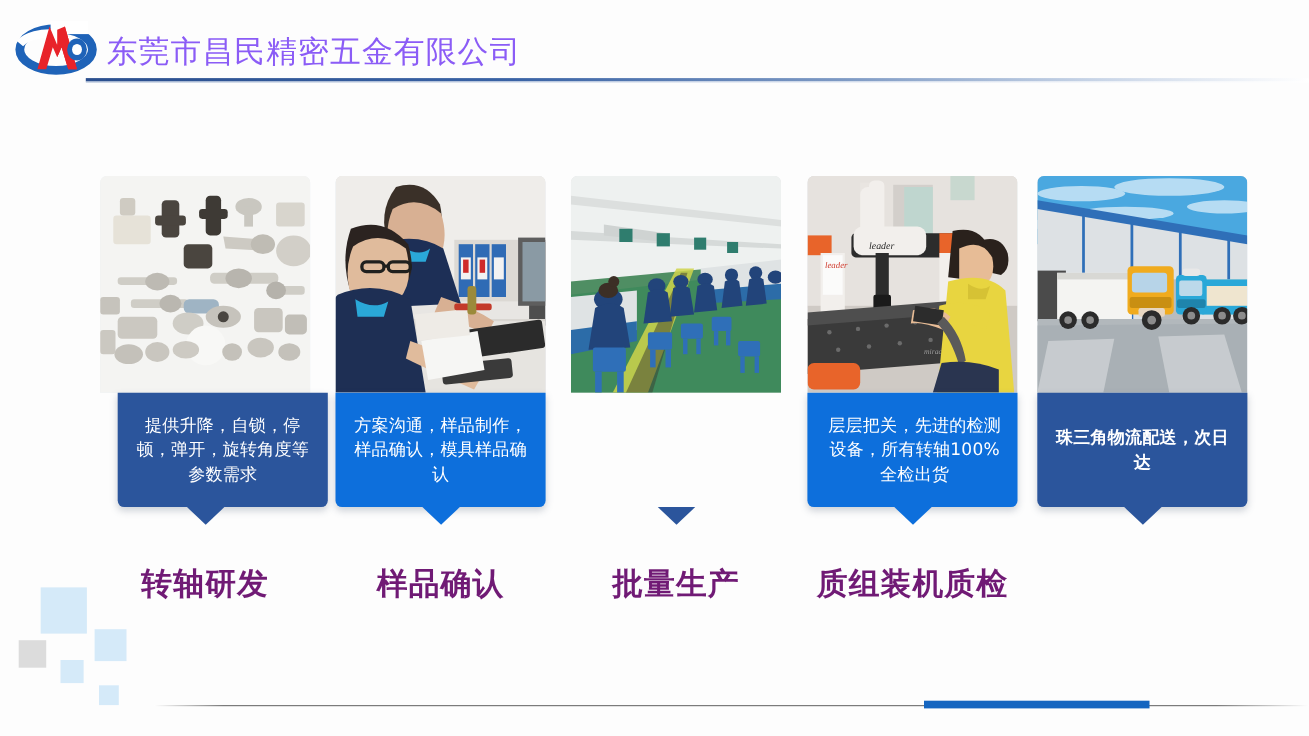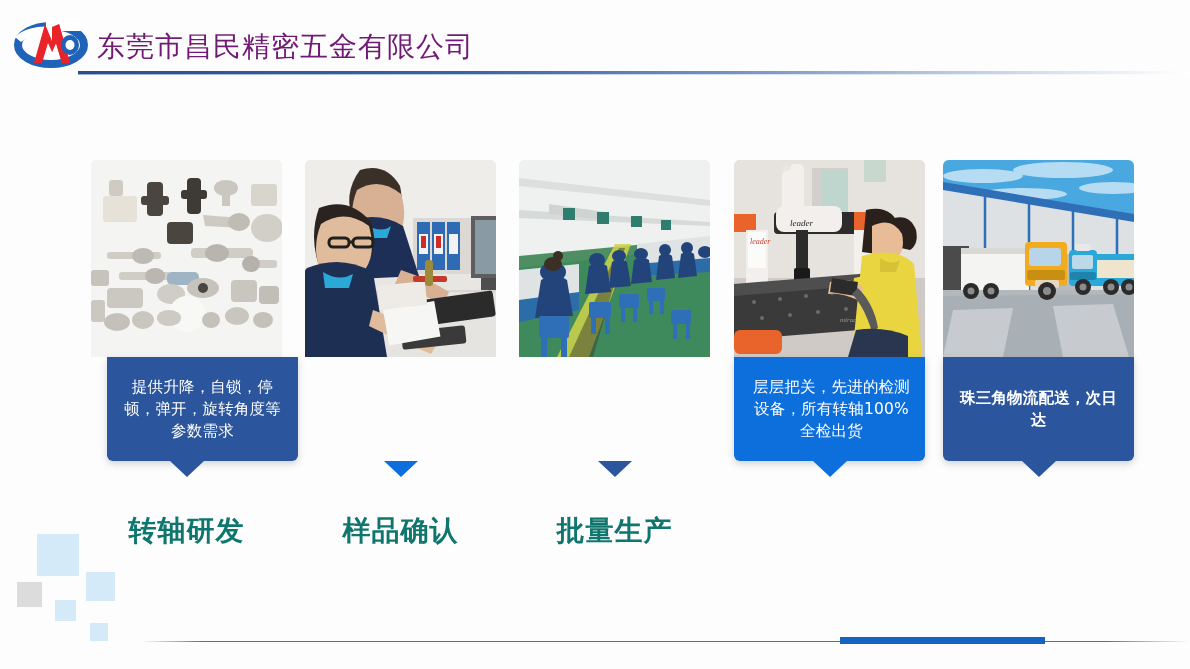--- a/index.html
+++ b/index.html
@@ -9,21 +9,21 @@
     font-family:"Liberation Sans","DejaVu Sans",sans-serif;
   }
   .page{position:absolute;inset:0;background:#fdfdfd;}
 
   
   .header{position:absolute;left:0;top:0;width:1190px;height:86px;}
   .logo{position:absolute;left:12px;top:17px;width:78px;height:52px;}
   .logo svg{display:block;}
   .company-name{
     position:absolute;left:97px;top:28px;
-    font-size:28px;letter-spacing:1px;color:#701a75;
+    font-size:28px;letter-spacing:1px;color:#8b5cf6;
     font-family:"DejaVu Sans","Liberation Sans",sans-serif;
     white-space:nowrap;
   }
   .header-rule{
     position:absolute;left:78px;top:71px;width:1112px;height:3px;
     background:linear-gradient(to right,#2b4f8e 0%,#3a63a5 35%,#7e9ac4 62%,#c6d3e6 82%,#ffffff 100%);
   }
   .header-rule2{
     position:absolute;left:78px;top:74px;width:1112px;height:1px;
     background:linear-gradient(to right,#9fb2d0 0%,#d6dfee 60%,#ffffff 100%);
@@ -58,21 +58,21 @@
     color:#ffffff;font-size:15.5px;line-height:22px;text-align:center;
     font-family:"DejaVu Sans","Liberation Sans",sans-serif;
     letter-spacing:.2px;
   }
   .pointer{
     position:absolute;left:50%;top:301px;transform:translateX(-50%);
     width:0;height:0;border-left:17px solid transparent;border-right:17px solid transparent;
   }
   .steplabel{
     position:absolute;top:352px;width:100%;text-align:center;
-    color:#0f766e;font-size:28px;font-weight:bold;letter-spacing:1px;
+    color:#701a75;font-size:28px;font-weight:bold;letter-spacing:1px;
     font-family:"DejaVu Sans","Liberation Sans",sans-serif;
     white-space:nowrap;
   }
 
   
   .footer-line{position:absolute;left:140px;top:641px;width:1050px;height:1px;
     background:linear-gradient(to right,#ffffff 0%,#6d6d6d 6%,#6d6d6d 92%,#ffffff 100%);}
   .footer-bar{position:absolute;left:840px;top:637px;width:205px;height:7px;background:#1565c0;}
 </style>
 </head>
@@ -190,20 +190,23 @@
           <path d="M 18 112 q 16 10 30 2 l -4 14 l -24 0 Z" fill="#2aa8d8"></path>
           <path d="M 68 150 q 40 14 66 30 l -8 14 q -38 -16 -62 -28 Z" fill="#e0bb9c"></path>
           <rect x="118" y="140" width="70" height="26" rx="3" fill="#2b2b2b" transform="rotate(-8 118 140)"></rect>
           <rect x="96" y="172" width="64" height="18" rx="3" fill="#3a3a3a" transform="rotate(-6 96 172)"></rect>
           <rect x="78" y="150" width="52" height="36" fill="#f6f6f4" transform="rotate(-10 78 150)"></rect>
           <rect x="72" y="126" width="48" height="24" fill="#eeebe6" transform="rotate(-6 72 126)"></rect>
           <rect x="108" y="116" width="34" height="6" rx="2" fill="#c33a2a"></rect>
           <rect x="120" y="100" width="8" height="26" rx="3" fill="#9b8a3a"></rect>
         </svg>
       </div>
+      <div class="caption" style="background:#0d6fdc;">
+        <div class="ctext">方案沟通，样品制作，样品确认，模具样品确认</div>
+      </div>
       <div class="pointer" style="border-top:16px solid #0d6fdc;"></div>
       <div class="steplabel">样品确认</div>
     </div>
 
     <div class="step" style="left:519px;">
       <div class="photo">
         <svg viewBox="0 0 191 197" preserveAspectRatio="none">
           <rect width="191" height="197" fill="#e7e9e8"></rect>
           <rect x="0" y="0" width="191" height="100" fill="#eef1f0"></rect>
           <path d="M 0 18 L 191 40 L 191 46 L 0 26 Z" fill="#dcdfde"></path>
@@ -312,20 +315,21 @@
           <path d="M 96 122 q 22 -6 34 6 l -6 12 q -20 -8 -30 -6 Z" fill="#e7bc96"></path>
           <path d="M 98 118 l 26 4 l -2 14 l -26 -4 Z" fill="#2c2c2c"></path>
           <path d="M 124 128 q 16 16 20 40 l -6 4 q -8 -26 -20 -38 Z" fill="#5a5a5a"></path>
           <path d="M 122 170 q 28 -4 52 6 l 0 21 l -60 0 Z" fill="#2a3550"></path>
         </svg>
       </div>
       <div class="caption" style="background:#0d6fdc;padding-left:16px;">
         <div class="ctext">层层把关，先进的检测设备，所有转轴100%全检出货</div>
       </div>
       <div class="pointer" style="border-top:16px solid #0d6fdc;"></div>
+      <div class="steplabel">质组装机质检</div>
     </div>
 
     <div class="step" style="left:943px;">
       <div class="photo">
         <svg viewBox="0 0 191 197" preserveAspectRatio="none">
           <rect width="191" height="197" fill="#c9cfd4"></rect>
           <rect x="0" y="0" width="191" height="62" fill="#4aa8e0"></rect>
           <g fill="#ffffff" opacity=".6">
             <ellipse cx="40" cy="16" rx="40" ry="7"></ellipse>
               <ellipse cx="120" cy="10" rx="50" ry="8"></ellipse>

